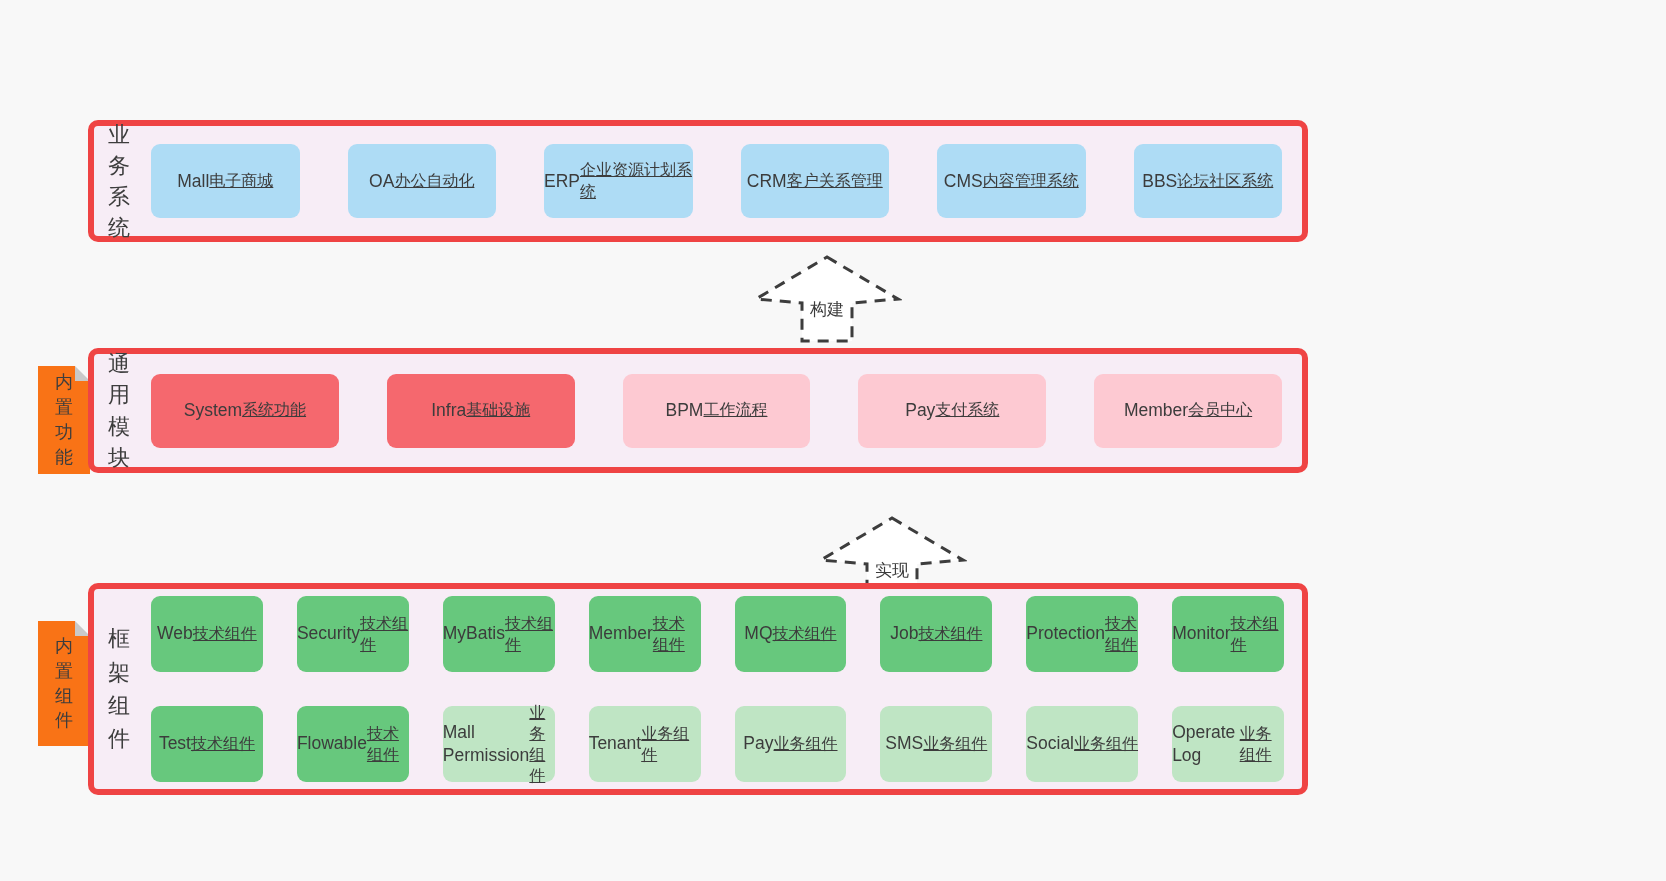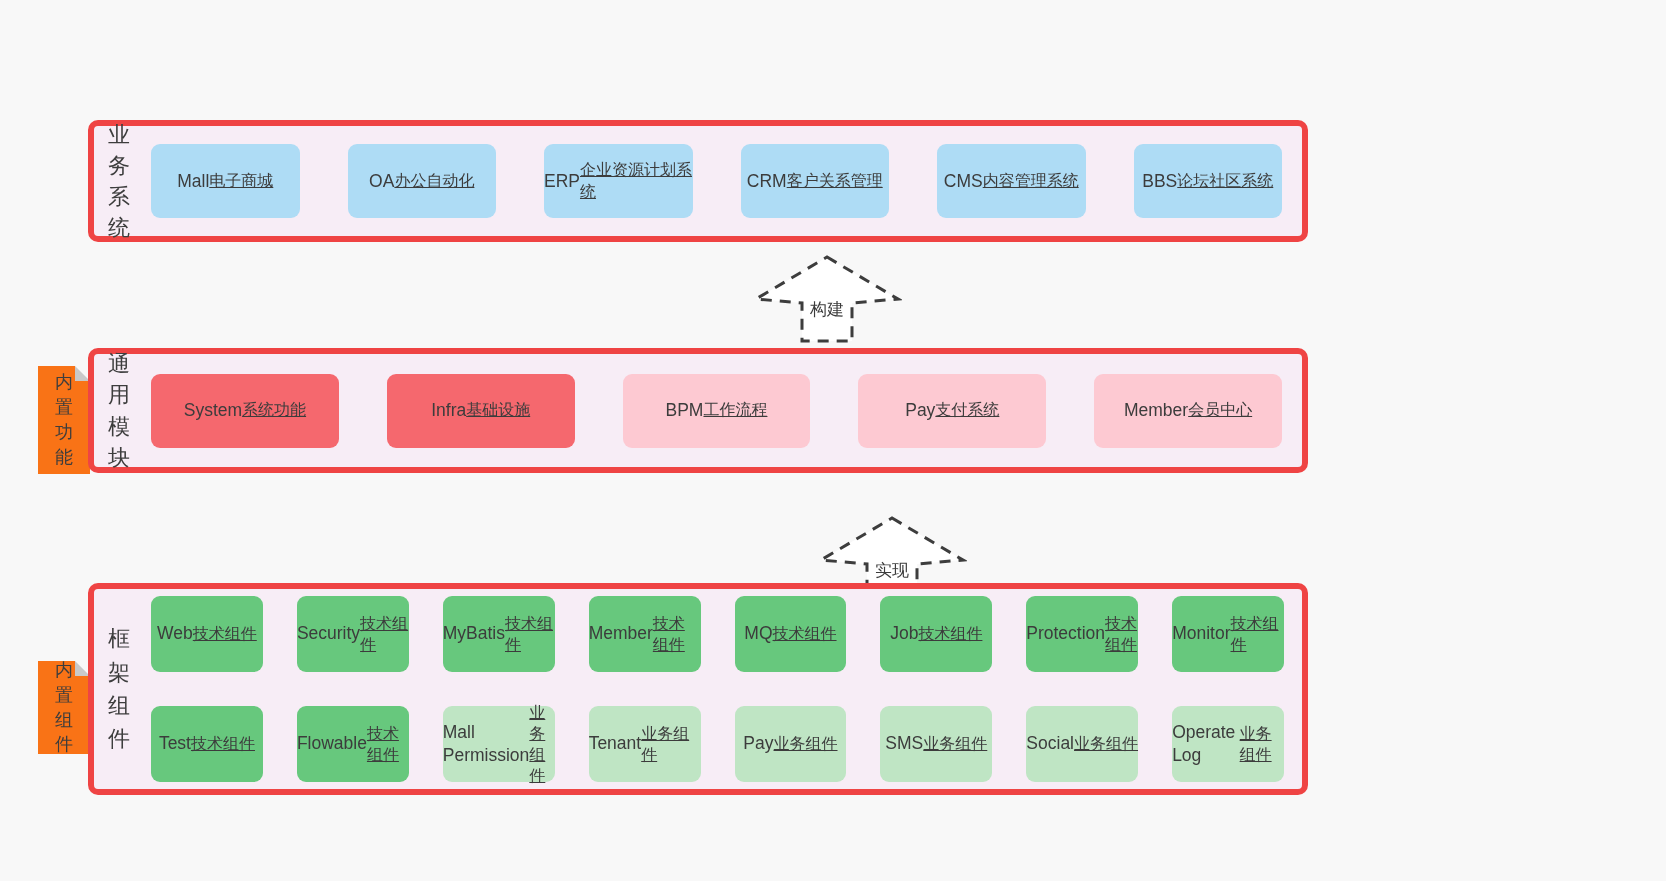--- a/index.html
+++ b/index.html
@@ -41,21 +41,21 @@
   
   .grid{flex:1;display:flex;flex-direction:column;gap:34px;margin:0 18px 0 20px;}
   .grid .row{display:flex;gap:34px;}
   .grid .box{height:76px;line-height:1.32;}
   
   .note{
     position:absolute;left:38px;width:52px;background:#f97316;z-index:1;
     display:flex;align-items:center;justify-content:center;
   }
   .note-modules{top:366px;height:108px;}
-  .note-components{top:621px;height:93px;margin-top:40px;}
+  .note-components{top:621px;height:125px;}
   .note::before{
     content:"";position:absolute;top:0;right:0;
     border-style:solid;border-width:0 15px 15px 0;
     border-color:#f8f8f8 #f8f8f8 #c9c9c9 #c9c9c9;
   }
   .note-text{
     width:20px;font-size:18px;line-height:1.38;text-align:center;
     word-break:break-all;color:#3d3d3d;
   }
   

